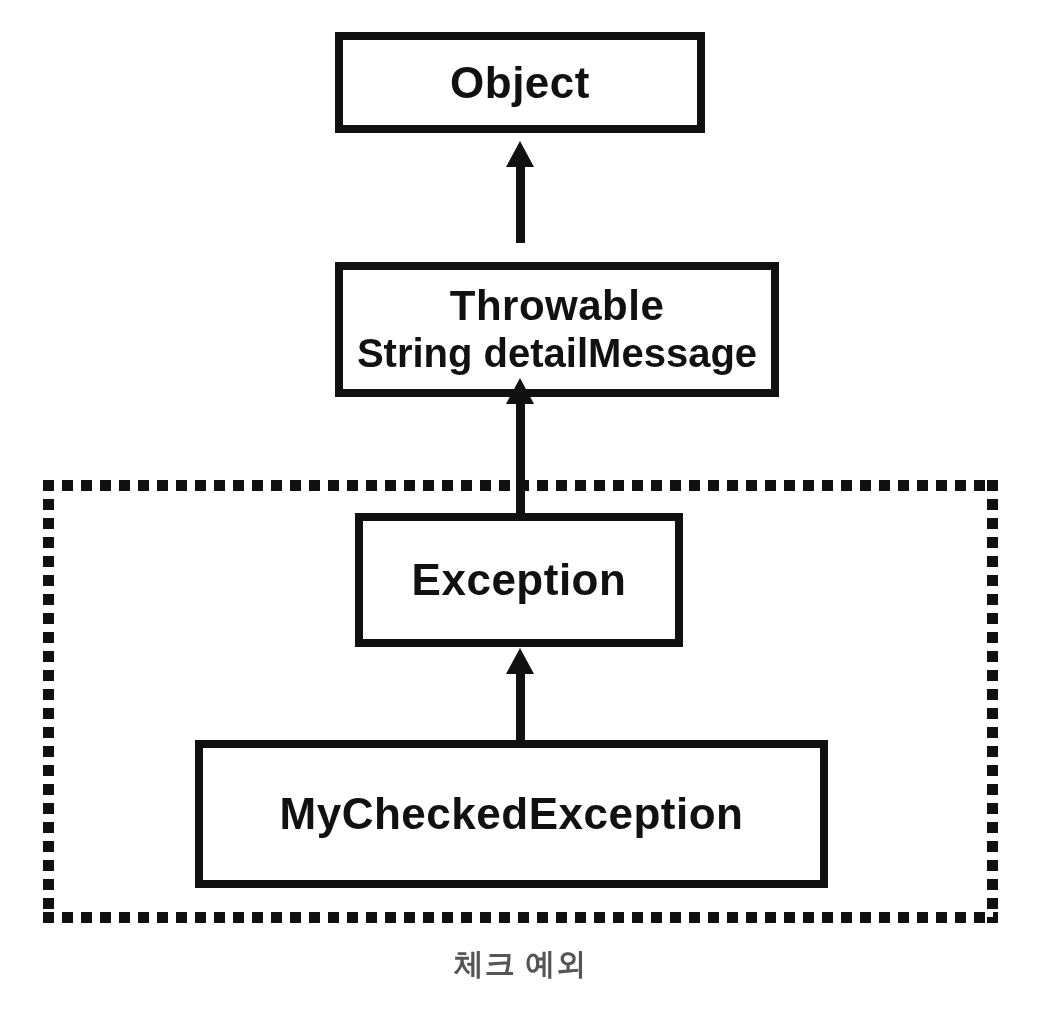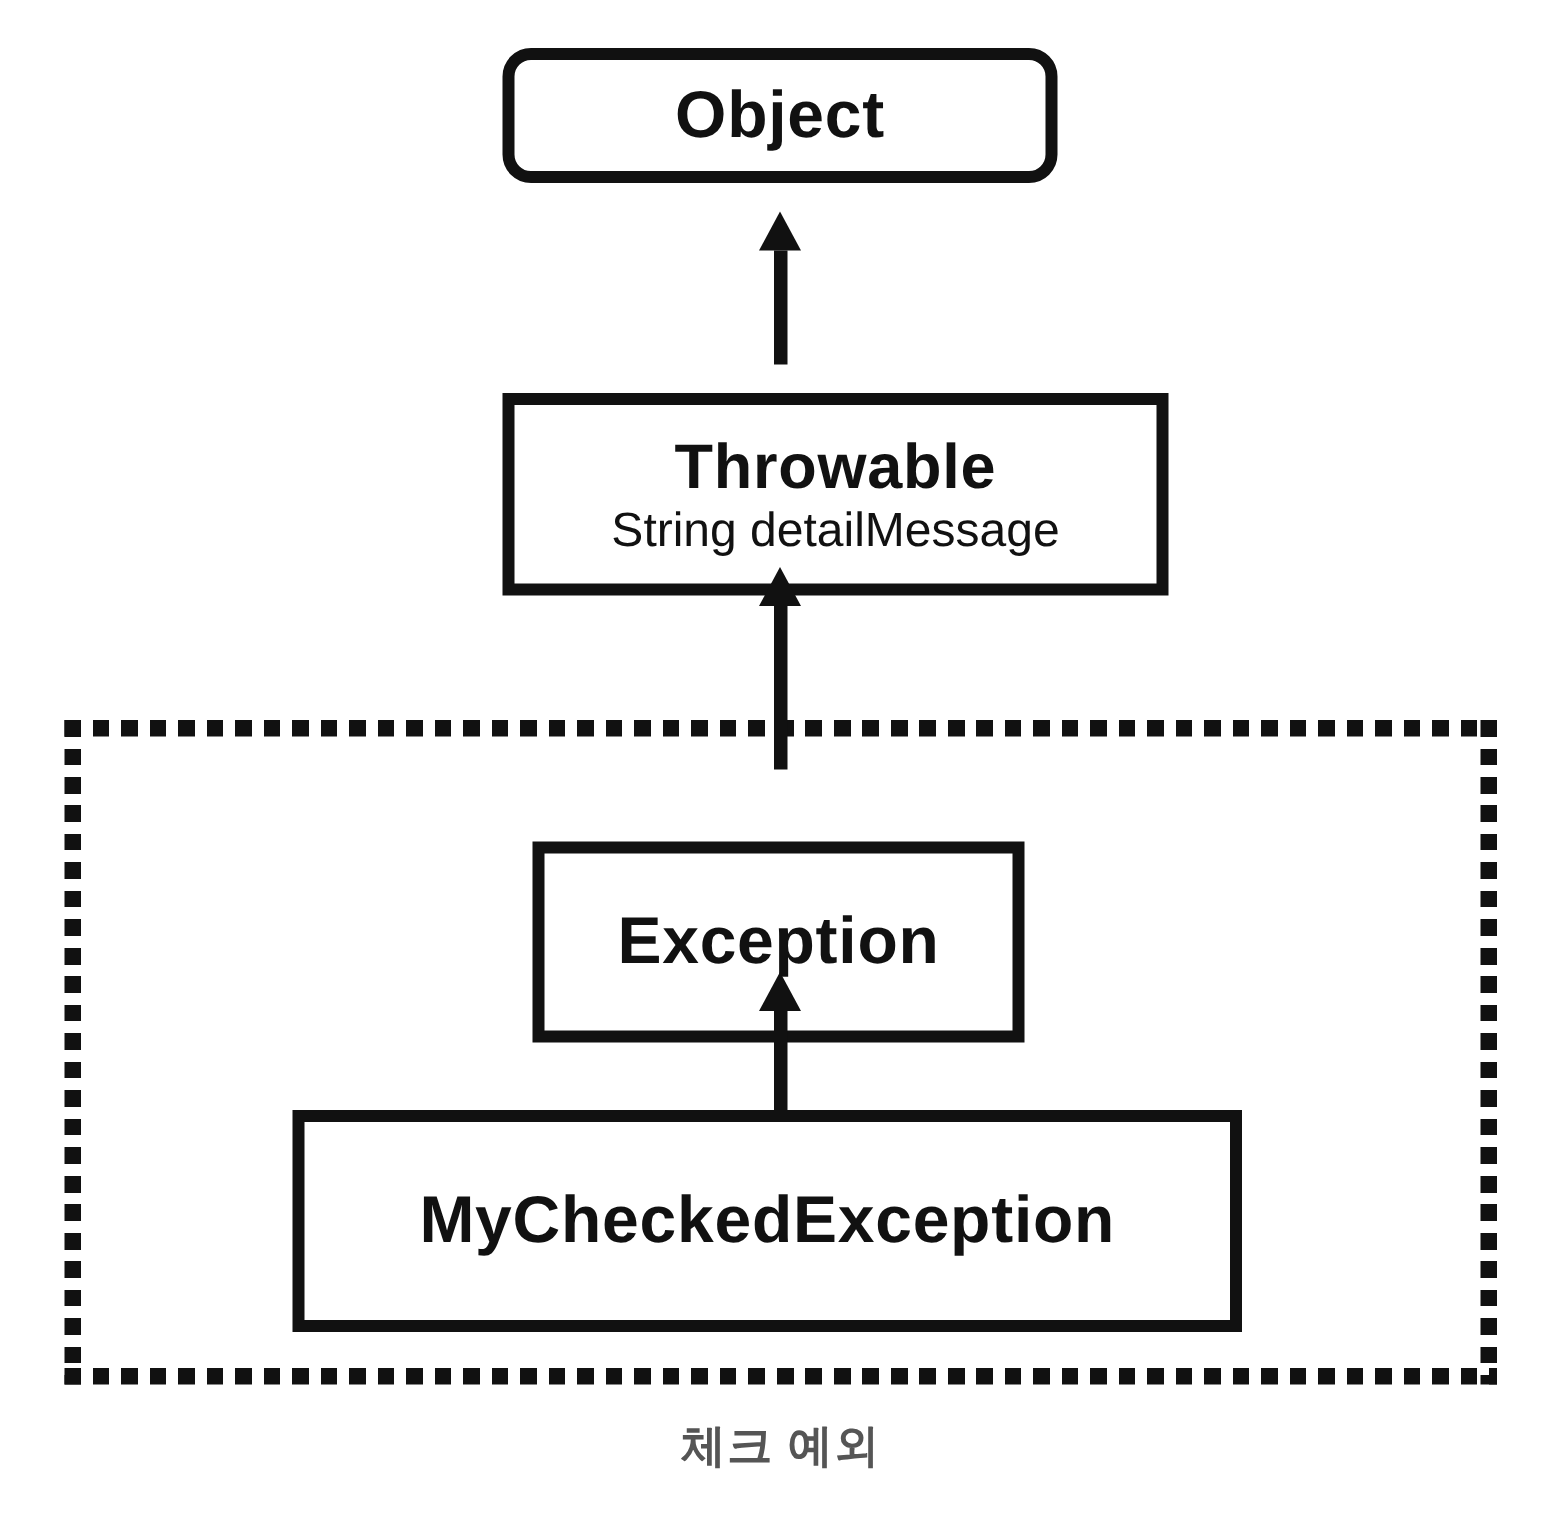--- a/index.html
+++ b/index.html
@@ -30,28 +30,28 @@
     text-align: center;
   }
   .node-title {
     font-size: 44px;
     font-weight: bold;
     color: var(--ink);
     line-height: 1.12;
     letter-spacing: 0.5px;
   }
   .node-field {
-    font-size: 32px;
-    font-weight: normal;
+    font-size: 40px;
+    font-weight: bold;
     color: var(--ink);
     line-height: 1.2;
   }
-  .node-object        { left: 335px; top: 32px;  width: 370px; height: 90px; border-radius: 19px; }
+  .node-object        { left: 335px; top: 32px;  width: 370px; height: 101px; }
   .node-throwable     { left: 335px; top: 243px; width: 444px; height: 135px; margin-top: 19px; }
-  .node-exception     { left: 355px; top: 513px; width: 328px; height: 134px; z-index: 3; margin-top: 48px; }
+  .node-exception     { left: 355px; top: 513px; width: 328px; height: 134px; z-index: 3; }
   .node-mychecked     { left: 195px; top: 740px; width: 633px; height: 148px; z-index: 3; }
 
   .arrow {
     position: absolute;
     width: 30px;
     display: flex;
     flex-direction: column;
     align-items: center;
     z-index: 4;
   }

